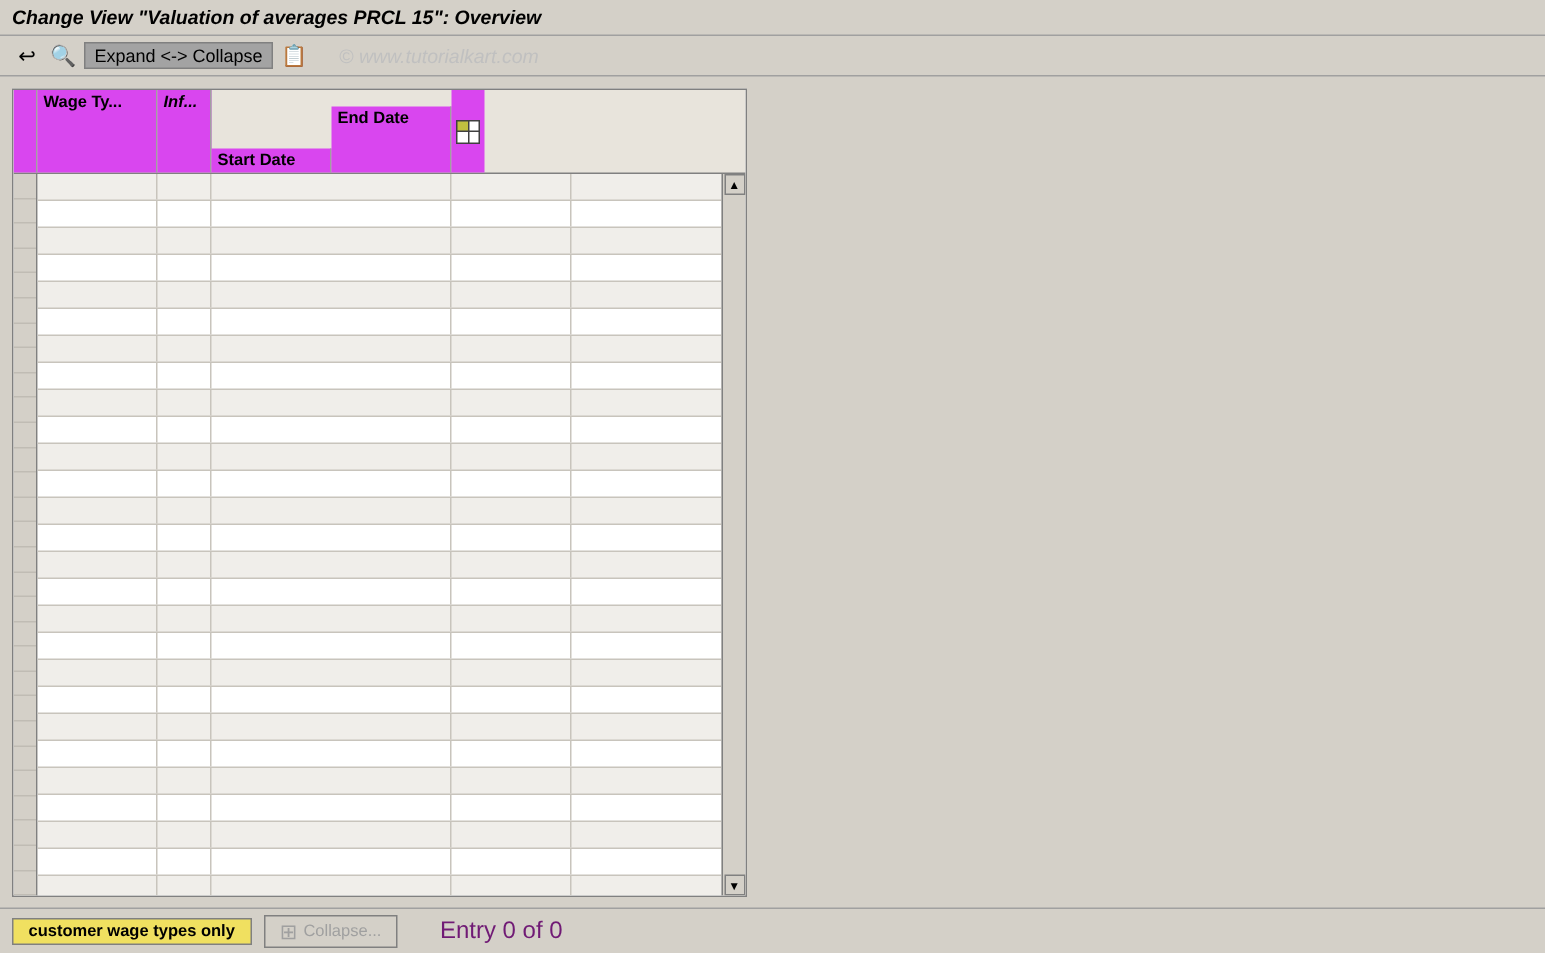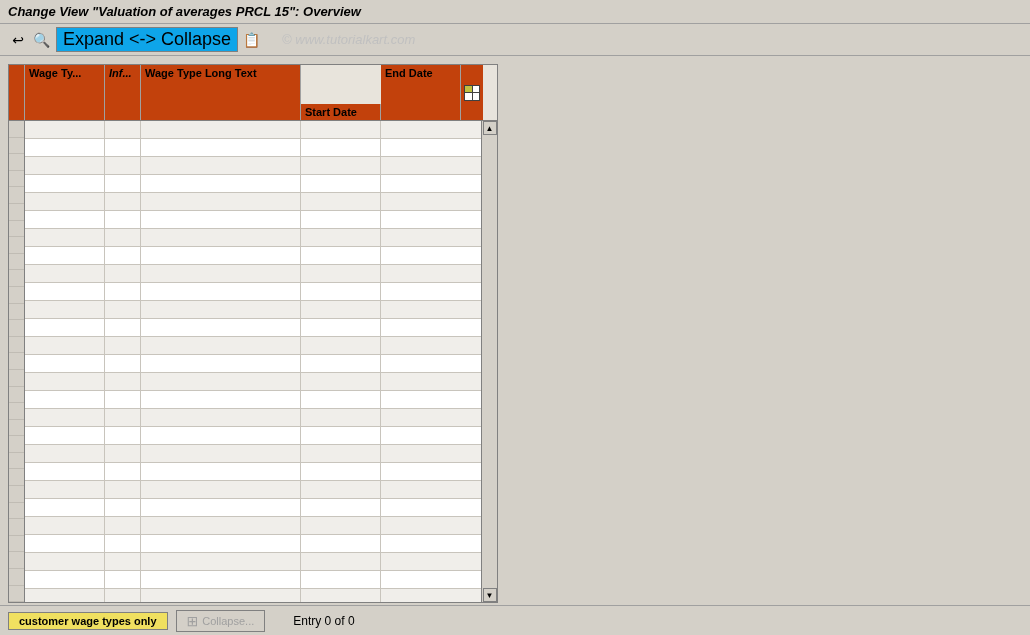--- a/index.html
+++ b/index.html
@@ -35,25 +35,25 @@
     .toolbar-icon {
       width: 20px;
       height: 20px;
       display: inline-flex;
       align-items: center;
       justify-content: center;
       cursor: pointer;
       font-size: 14px;
     }
     .toolbar-btn {
-      background: #0ea5e9;
+      background: #a3a3a3;
       border: 1px solid #808080;
       padding: 1px 6px;
       cursor: pointer;
-      font-size: 18px;
+      font-size: 12px;
       border-radius: 0;
     }
     .watermark {
       color: #c0c0c0;
       font-size: 13px;
       margin-left: 16px;
       font-style: italic;
     }
 
     
@@ -84,27 +84,27 @@
     }
     .col-header {
       border-right: 1px solid #a0a0a0;
       padding: 2px 4px;
       font-size: 11px;
       font-weight: bold;
       color: #000;
       white-space: nowrap;
       overflow: hidden;
       text-overflow: ellipsis;
-      background: #c2410c;
+      background: #d946ef;
     }
     .col-header.wage-ty { width: 80px; }
     .col-header.inf { width: 36px; font-style: italic; }
     .col-header.long-text { width: 160px; }
     .col-header.start-date { width: 80px; margin-top: 39px; }
-    .col-header.end-date { width: 80px; }
+    .col-header.end-date { width: 80px; margin-top: 11px; }
     .col-header.grid-btn {
       width: 22px;
       border-right: none;
       padding: 2px;
       display: flex;
       align-items: center;
       justify-content: center;
       cursor: pointer;
     }
 
@@ -203,22 +203,22 @@
       background: #d4d0c8;
       border: 1px solid #808080;
       padding: 2px 10px;
       font-size: 11px;
       color: #a0a0a0;
       display: flex;
       align-items: center;
       gap: 4px;
     }
     .entry-info {
-      font-size: 12px;
-      color: #000000;
+      font-size: 16px;
+      color: #701a75;
       margin-left: 20px;
       text-align: right;
     }
 
     
     .grid-icon {
       width: 16px;
       height: 16px;
       border: 1px solid #404040;
       display: grid;
@@ -248,21 +248,20 @@
   <span class="watermark">© www.tutorialkart.com</span>
 </div>
 
 <div class="main-area">
   <div class="table-container">
 
     <div class="table-header">
       <div class="col-header" style="width:16px; min-width:16px;"></div>
       <div class="col-header wage-ty">Wage Ty...</div>
       <div class="col-header inf">Inf...</div>
-      <div class="col-header long-text">Wage Type Long Text</div>
       <div class="col-header start-date">Start Date</div>
       <div class="col-header end-date">End Date</div>
       <div class="col-header grid-btn">
         <div class="grid-icon">
           <div class="grid-icon-cell grid-icon-tl"></div>
           <div class="grid-icon-cell"></div>
           <div class="grid-icon-cell"></div>
           <div class="grid-icon-cell"></div>
         </div>
       </div>

